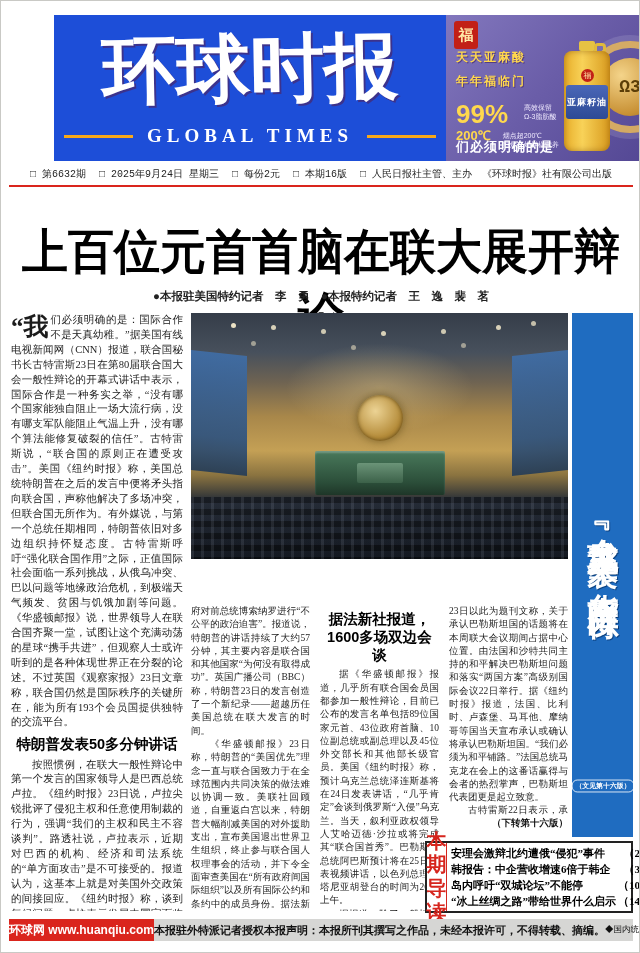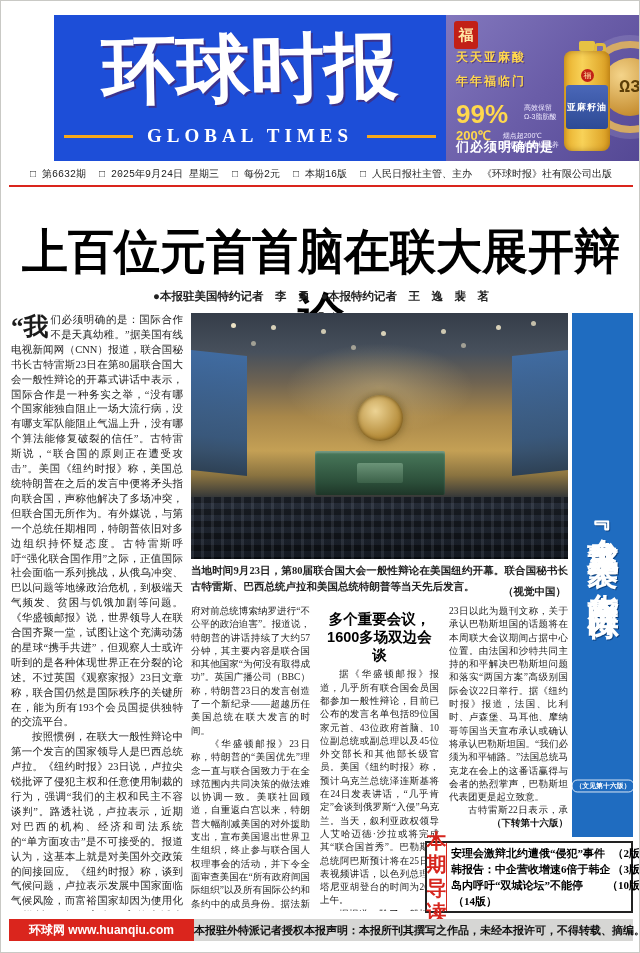--- a/index.html
+++ b/index.html
@@ -53,21 +53,21 @@
              font-family:"Liberation Sans",sans-serif; }
   .ad-tech { position:absolute; left:10px; bottom:5px; color:#ffffff; font-weight:700;
              font-size:13px; letter-spacing:1px; }
   .bottle { position:absolute; left:118px; top:26px; width:46px; height:112px; }
   .bottle-cap { position:absolute; left:15px; top:0; width:16px; height:10px; background:#e6c243;
                 border-radius:2px; }
   .bottle-handle { position:absolute; left:30px; top:2px; width:12px; height:16px;
                 border:3px solid #e0b93c; border-radius:4px; }
   .bottle-body { position:absolute; left:0; top:10px; width:46px; height:100px; border-radius:8px;
                 background:linear-gradient(90deg,#e8ae2a,#f8d258 40%,#d89a1e); box-shadow:inset 0 0 6px rgba(120,70,0,.5); }
-  .bottle-label { position:absolute; left:2px; top:44px; width:42px; height:44px;
+  .bottle-label { position:absolute; left:2px; top:44px; width:42px; height:34px;
                 background:linear-gradient(180deg,#4a67b8,#2d4a95); border-radius:3px;
                 display:flex; align-items:center; justify-content:center;
                 color:#fff; font-weight:700; font-size:9px; letter-spacing:1px; }
   .bottle-seal { position:absolute; left:17px; top:28px; width:13px; height:13px; border-radius:50%;
                 background:#c22016; color:#ffe9a8; font-size:8px; display:flex;
                 align-items:center; justify-content:center; }
 
   
   .infoline { position:absolute; left:8px; top:164px; width:624px; height:18px;
               display:flex; justify-content:center; gap:13px; align-items:center;
@@ -155,21 +155,21 @@
   .digest-items { flex:1; display:flex; flex-direction:column; justify-content:space-around;
             padding:2px 4px; }
   .digest-row { display:flex; justify-content:space-between; font-weight:700; font-size:11px;
             white-space:nowrap; color:#000; }
   .digest-row .pg { margin-left:2px; }
 
   
   .footer { position:absolute; left:8px; top:918px; width:624px; height:22px;
             background:#d6d6d4; display:flex; align-items:center; }
   .hq-badge { background:#da251d; color:#fff; font-weight:700; font-size:12px;
-            height:22px; display:flex; align-items:center; padding:0 20px; white-space:nowrap;
+            height:22px; display:flex; align-items:center; padding:0 0; white-space:nowrap;
             font-family:"Liberation Sans",sans-serif; }
   .foot-notice { font-size:11px; font-weight:700; color:#111; padding:0 0; white-space:nowrap;font-family:Liberation Mono, monospace; }
   .foot-codes { font-size:8.5px; color:#111; white-space:nowrap; }
 </style>
 </head>
 <body>
 
 <div class="page">
 
   <div class="masthead">
@@ -226,46 +226,43 @@
     <span>□ 本期16版</span>
     <span>□ 人民日报社主管、主办　《环球时报》社有限公司出版</span>
   </div>
   <div class="red-rule"></div>
 
   <div class="mainline">上百位元首首脑在联大展开辩论</div>
   <div class="byline">●本报驻美国特约记者　李　勇　●本报特约记者　王　逸　裴　茗</div>
 
   <div class="coltext col1">
     <p class="noindent"><span class="dropcap">“我</span><span>们必须明确的是：国际合作不是天真幼稚。”据美国有线电视新闻网（CNN）报道，联合国秘书长古特雷斯23日在第80届联合国大会一般性辩论的开幕式讲话中表示，国际合作是一种务实之举，“没有哪个国家能独自阻止一场大流行病，没有哪支军队能阻止气温上升，没有哪个算法能修复破裂的信任”。古特雷斯说，“联合国的原则正在遭受攻击”。美国《纽约时报》称，美国总统特朗普在之后的发言中便将矛头指向联合国，声称他解决了多场冲突，但联合国无所作为。有外媒说，与第一个总统任期相同，特朗普依旧对多边组织持怀疑态度。古特雷斯呼吁“强化联合国作用”之际，正值国际社会面临一系列挑战，从俄乌冲突、巴以问题等地缘政治危机，到极端天气频发、贫困与饥饿加剧等问题。《华盛顿邮报》说，世界领导人在联合国齐聚一堂，试图让这个充满动荡的星球“携手共进”，但观察人士或许听到的是各种体现世界正在分裂的论述。不过英国《观察家报》23日文章称，联合国仍然是国际秩序的关键所在，能为所有193个会员国提供独特的交流平台。</span></p>
+    <div class="subhead">特朗普发表50多分钟讲话</div>
     <p>按照惯例，在联大一般性辩论中第一个发言的国家领导人是巴西总统卢拉。《纽约时报》23日说，卢拉尖锐批评了侵犯主权和任意使用制裁的行为，强调“我们的主权和民主不容谈判”。路透社说，卢拉表示，近期对巴西的机构、经济和司法系统的“单方面攻击”是不可接受的。报道认为，这基本上就是对美国外交政策的间接回应。《纽约时报》称，谈到气候问题，卢拉表示发展中国家面临气候风险，而富裕国家却因为使用化石燃料150年而享有更高的生活水平。</p>
 
   </div>
 
   <div class="photo">
     <div class="ph-lights"></div>
     <div class="ph-side left"></div>
     <div class="ph-side right"></div>
     <div class="ph-glow"></div>
     <div class="ph-emblem"></div>
     <div class="ph-podium"></div>
     <div class="ph-desk"></div>
     <div class="ph-aud"></div>
   </div>
-  <div class="caption">
-    <span>当地时间9月23日，第80届联合国大会一般性辩论在美国纽约开幕。联合国秘书长古特雷斯、巴西总统卢拉和美国总统特朗普等当天先后发言。</span>
-    <span class="credit">（视觉中国）</span>
-  </div>
 
   <div class="coltext col2">
     <p class="noindent">府对前总统博索纳罗进行“不公平的政治迫害”。报道说，特朗普的讲话持续了大约57分钟，其主要内容是联合国和其他国家“为何没有取得成功”。英国广播公司（BBC）称，特朗普23日的发言创造了一个新纪录——超越历任美国总统在联大发言的时间。</p>
     <p>《华盛顿邮报》23日称，特朗普的“美国优先”理念一直与联合国致力于在全球范围内共同决策的做法难以协调一致。美联社回顾道，自重返白宫以来，特朗普大幅削减美国的对外援助支出，宣布美国退出世界卫生组织，终止参与联合国人权理事会的活动，并下令全面审查美国在“所有政府间国际组织”以及所有国际公约和条约中的成员身份。据法新社报道，古特雷斯23日在未点名美国的情况下表示，削减发展援助“正造成巨大破坏”，“对许多人而言是死亡判决，对更多人来说意味着被偷走的未来”。</p>
 
   </div>
   <div class="coltext col3">
-    <div class="subhead">多个重要会议，1600多场双边会谈</div>
+    <div class="subhead">据法新社报道，1600多场双边会谈</div>
     <p>据《华盛顿邮报》报道，几乎所有联合国会员国都参加一般性辩论，目前已公布的发言名单包括89位国家元首、43位政府首脑、10位副总统或副总理以及45位外交部长和其他部长级官员。美国《纽约时报》称，预计乌克兰总统泽连斯基将在24日发表讲话，“几乎肯定”会谈到俄罗斯“入侵”乌克兰。当天，叙利亚政权领导人艾哈迈德·沙拉或将完成其“联合国首秀”。巴勒斯坦总统阿巴斯预计将在25日发表视频讲话，以色列总理内塔尼亚胡登台的时间为26日上午。</p>
     <p>据报道，除了一般性辩论，安理会预计在23日分别召开讨论加沙战争与中东安全局势的会议，以及讨论乌克兰问题的会议。24日和25日，世界领导人计划分别召开气候峰会和探讨人工智能的会议。此外联合国网站显示，近期计划中的双边会议大约有1600多场。</p>
 
   </div>
   <div class="coltext col4">
     <p class="noindent">23日以此为题刊文称，关于承认巴勒斯坦国的话题将在本周联大会议期间占据中心位置。由法国和沙特共同主持的和平解决巴勒斯坦问题和落实“两国方案”高级别国际会议22日举行。据《纽约时报》报道，法国、比利时、卢森堡、马耳他、摩纳哥等国当天宣布承认或确认将承认巴勒斯坦国。“我们必须为和平铺路。”法国总统马克龙在会上的这番话赢得与会者的热烈掌声，巴勒斯坦代表团更是起立致意。</p>
     <p>古特雷斯22日表示，承认巴勒斯坦国是后者的权利，而不是一项恩赐。目前，联合国193个会员国中已有152个国家承认巴勒斯坦国。《纽约时报》说，随着非洲、南美洲、亚洲国家的强烈支持，承认巴勒斯坦国的努力既具有象征意义，也可能对以色列造成潜在的经济后果，有国际法专家表示。</p>
   </div>
   <div class="turnnote">（下转第十六版）</div>
 
@@ -283,20 +280,21 @@
       </div>
       <div class="digest-row">
         <span>韩报告：中企营收增速6倍于韩企</span>
         <span class="pg">（3版）</span>
       </div>
       <div class="digest-row">
         <span>岛内呼吁“双城论坛”不能停</span>
         <span class="pg">（10版）</span>
       </div>
       <div class="digest-row">
+        <span>“冰上丝绸之路”带给世界什么启示</span>
         <span class="pg">（14版）</span>
       </div>
     </div>
   </div>
 
   <div class="footer">
     <div class="hq-badge">环球网 www.huanqiu.com</div>
     <div class="foot-notice">本报驻外特派记者授权本报声明：本报所刊其撰写之作品，未经本报许可，不得转载、摘编。</div>
     <div class="foot-codes">◆国内统一连续出版物号：CN 11-0215 ◆邮发代号1-180</div>
   </div>

